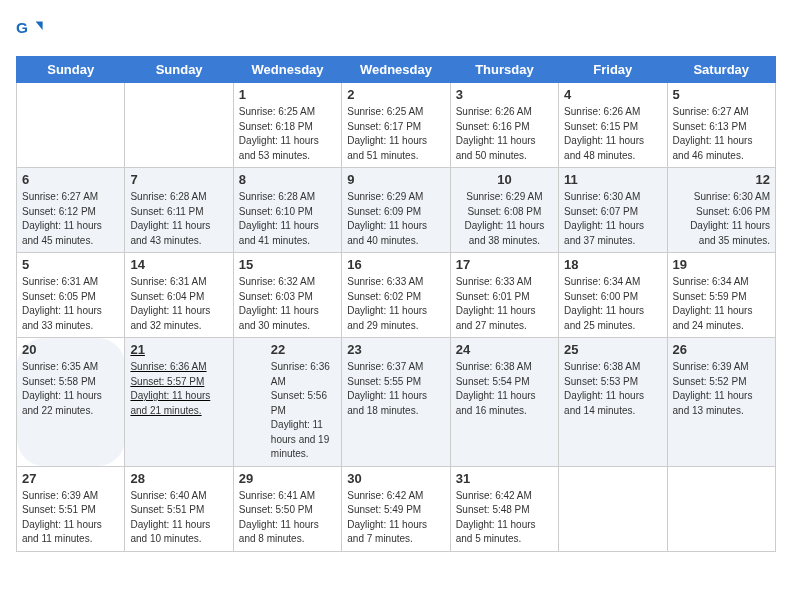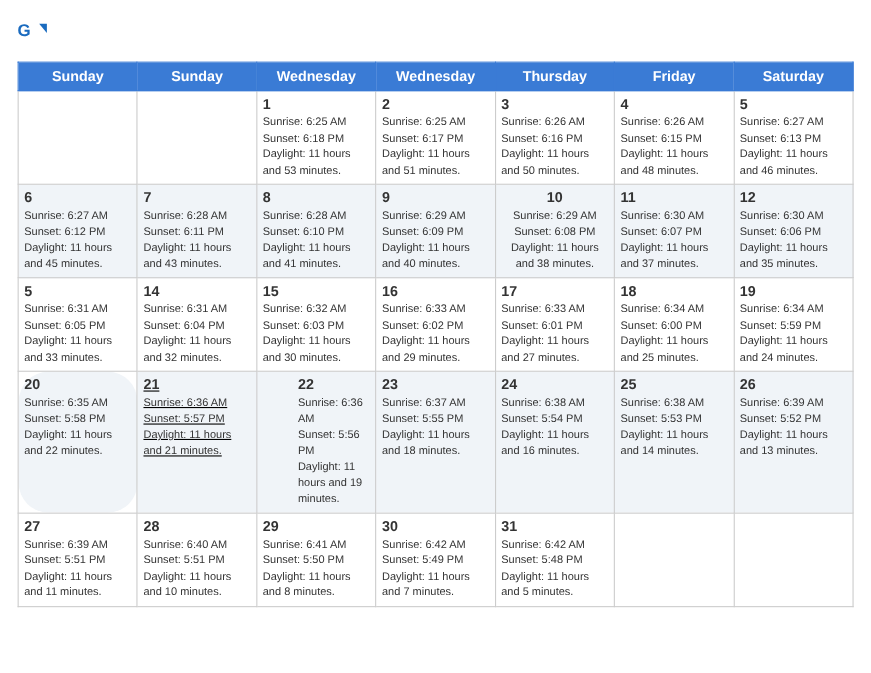--- a/index.html
+++ b/index.html
@@ -166,21 +166,21 @@
           <div class="day-info">Sunrise: 6:29 AM<br>Sunset: 6:09 PM<br>Daylight: 11 hours and 40 minutes.</div>
         </td>
         <td style="background: rgb(240, 244, 248); text-align: center;">
           <span class="day-number">10</span>
           <div class="day-info">Sunrise: 6:29 AM<br>Sunset: 6:08 PM<br>Daylight: 11 hours and 38 minutes.</div>
         </td>
         <td style="background: rgb(240, 244, 248);">
           <span class="day-number">11</span>
           <div class="day-info">Sunrise: 6:30 AM<br>Sunset: 6:07 PM<br>Daylight: 11 hours and 37 minutes.</div>
         </td>
-        <td style="background: rgb(240, 244, 248);">
+        <td style="background: rgb(240, 244, 248); text-align: right;">
           <span class="day-number">12</span>
           <div class="day-info">Sunrise: 6:30 AM<br>Sunset: 6:06 PM<br>Daylight: 11 hours and 35 minutes.</div>
         </td>
       </tr>
       <tr>
         <td style="background: rgb(255, 255, 255);">
           <span class="day-number">5</span>
           <div class="day-info">Sunrise: 6:31 AM<br>Sunset: 6:05 PM<br>Daylight: 11 hours and 33 minutes.</div>
         </td>
         <td style="background: rgb(255, 255, 255);">

